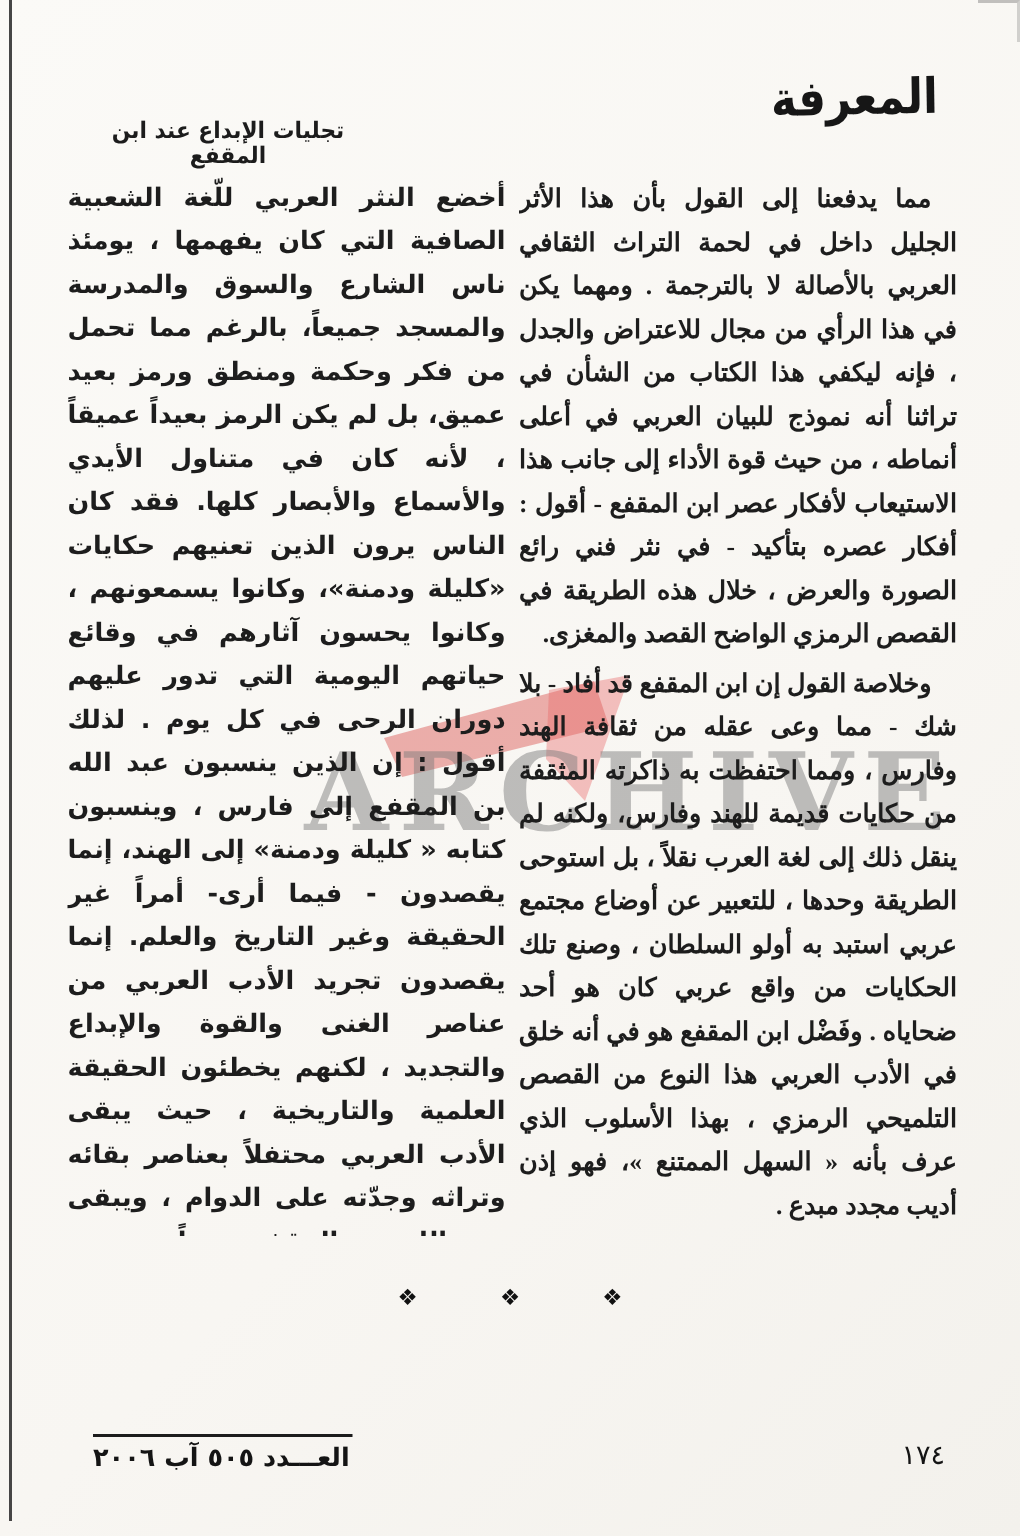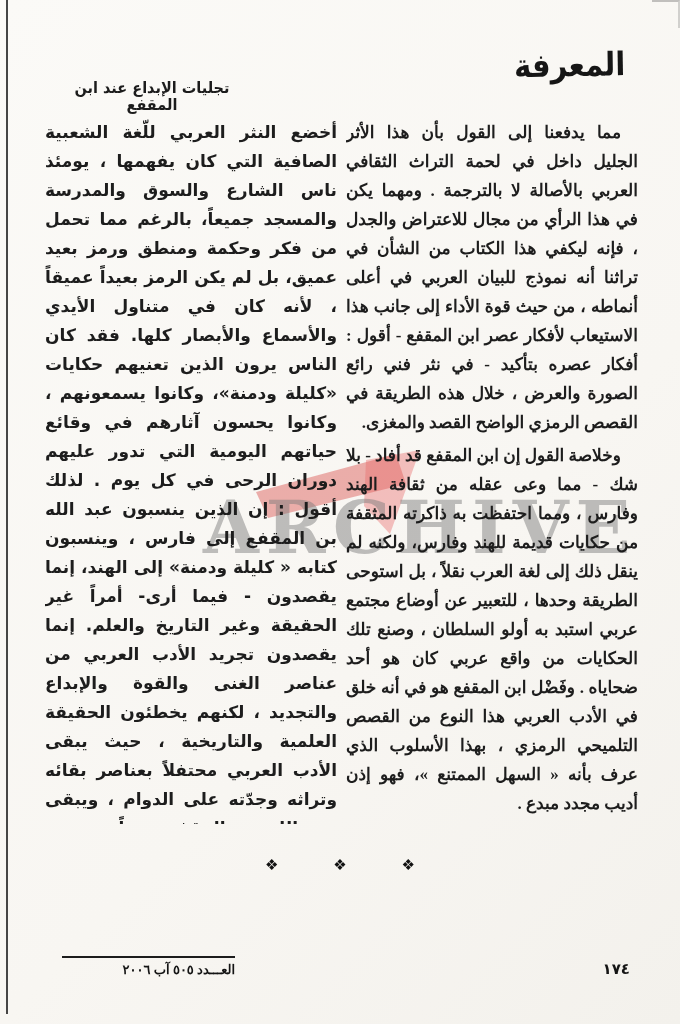--- a/index.html
+++ b/index.html
@@ -76,26 +76,26 @@
     display:flex;justify-content:space-between;direction:ltr;
   }
   .ornaments span{font-size:15px;color:#111;}
   
   .footer-rule{
     position:absolute;left:62px;top:956px;width:173px;height:2px;
     background:#1c1c1c;z-index:2;
   }
   .footer-issue{
     position:absolute;left:62px;top:962px;width:173px;z-index:2;
-    font-size:13px;font-weight:bold;color:#141414;
-    text-align:right;direction:rtl;letter-spacing:.5px;font-family:Liberation Serif, serif;
+    font-size:17px;font-weight:bold;color:#141414;
+    text-align:left;direction:rtl;letter-spacing:.5px;
   }
   .page-number{
     position:absolute;right:50px;top:960px;z-index:2;
-    font-size:15px;font-weight:bold;color:#141414;direction:rtl;
+    font-size:18px;font-weight:normal;color:#141414;direction:rtl;
   }
 </style>
 </head>
 <body>
 
 <div class="page">
 
   <div class="edge-line"></div>
   <div class="corner-mark"></div>
 

